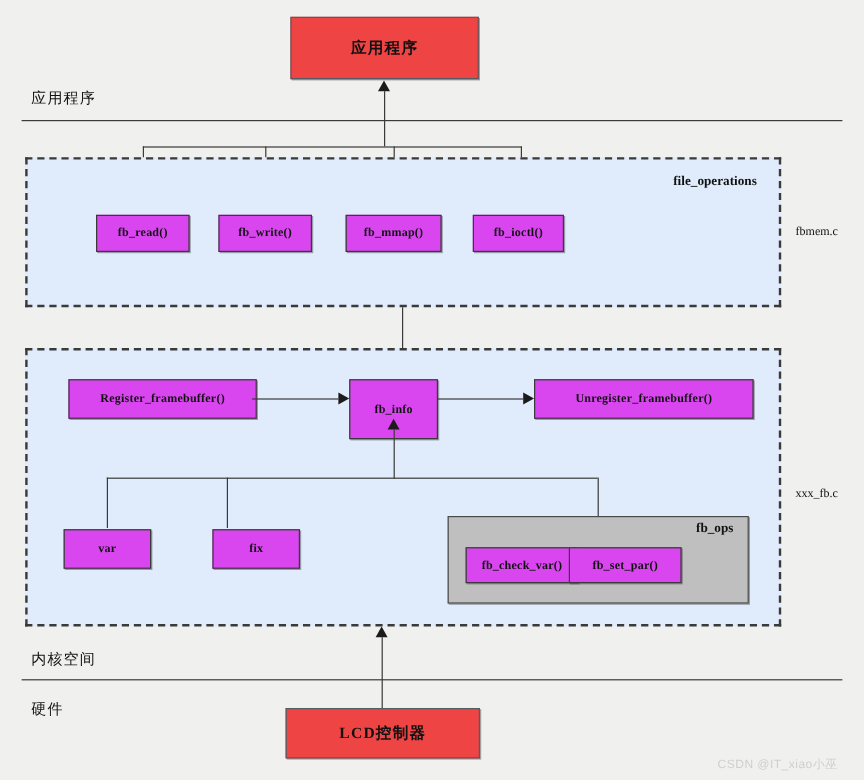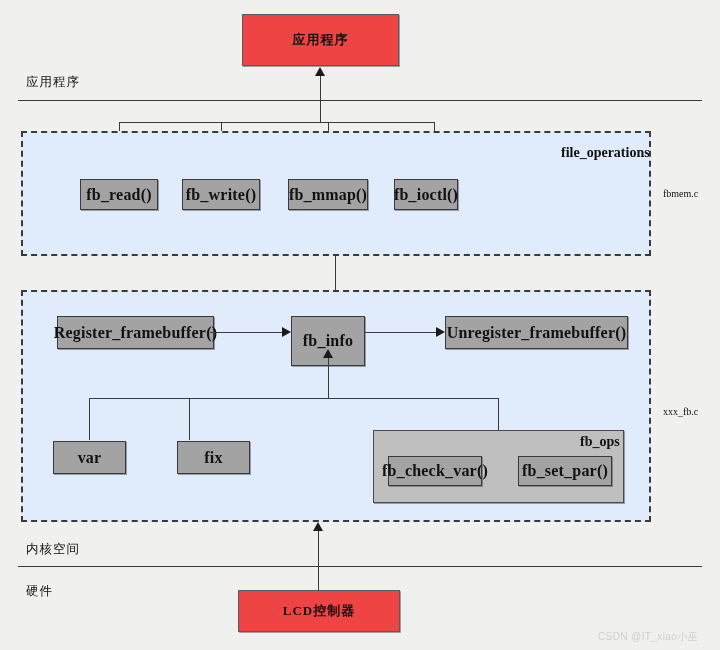--- a/index.html
+++ b/index.html
@@ -19,26 +19,26 @@
     left: 0; top: 0;
     width: 720px;
     height: 650px;
   }
 
   
   .box {
     position: absolute;
     box-sizing: border-box;
     border: 1.5px solid #3a3a3a;
-    background: #a3a3a3;
+    background: #d946ef;
     display: flex;
     align-items: center;
     justify-content: center;
     font-weight: bold;
-    font-size: 16px;
+    font-size: 10px;
     color: #111;
     letter-spacing: 0.2px;
     box-shadow: 1px 1px 0 rgba(60,60,60,0.45);
   }
   .box.gray {
     background: #ef4444;
     border: 1.5px solid #555a63;
   }
   .box.cn {
     font-size: 13px;
@@ -48,21 +48,21 @@
   
   .region {
     position: absolute;
     box-sizing: border-box;
     border: 2px dashed #3a3a3a;
     background: #e0ecfb;
   }
   .region-label {
     position: absolute;
     font-weight: bold;
-    font-size: 14px;
+    font-size: 11px;
     color: #111;
     font-family: Liberation Serif, serif;
   }
 
   
   .group-gray {
     position: absolute;
     box-sizing: border-box;
     border: 1.5px solid #4a4a4a;
     background: #bfbfbf;
@@ -159,21 +159,21 @@
 
   <div class="box" style="left:80px; top:179px; width:78px; height:31px;">
     <span>fb_read()</span>
   </div>
   <div class="box" style="left:182px; top:179px; width:78px; height:31px;">
     <span>fb_write()</span>
   </div>
   <div class="box" style="left:288px; top:179px; width:80px; height:31px;">
     <span>fb_mmap()</span>
   </div>
-  <div class="box" style="left:394px; top:179px; width:64px; height:31px;">
+  <div class="box" style="left:394px; top:179px; width:76px; height:31px;">
     <span>fb_ioctl()</span>
   </div>
 
   <div class="vline" style="left:335px; top:256px; height:34px;"></div>
 
   <div class="region" style="left:21px; top:290px; width:630px; height:232px;"></div>
   <div class="side-label" style="left:663px; top:406px;">xxx_fb.c</div>
 
   <div class="box" style="left:57px; top:316px; width:157px; height:33px;">
     <span>Register_framebuffer()</span>
@@ -203,21 +203,21 @@
   </div>
   <div class="box" style="left:153px; top:441px; width:73px; height:33px;margin-left:24px;">
     <span>fix</span>
   </div>
 
   <div class="group-gray" style="left:373px; top:430px; width:251px; height:73px;"></div>
   <div class="region-label" style="left:580px; top:434px;">fb_ops</div>
   <div class="box" style="left:388px; top:456px; width:94px; height:30px;">
     <span>fb_check_var()</span>
   </div>
-  <div class="box" style="left:518px; top:456px; width:94px; height:30px;align-items:center;">
+  <div class="box" style="left:474px; top:456px; width:94px; height:30px;align-items:center;">
     <span>fb_set_par()</span>
   </div>
 
   <div class="plain-label" style="left:26px; top:541px;">内核空间</div>
   <div class="sep" style="left:18px; top:566px; width:684px;"></div>
 
   <div class="plain-label" style="left:26px; top:583px;">硬件</div>
 
   <div class="vline" style="left:318px; top:531px; height:60px;"></div>
   <div class="arrow-up" style="left:313px; top:522px;"></div>

